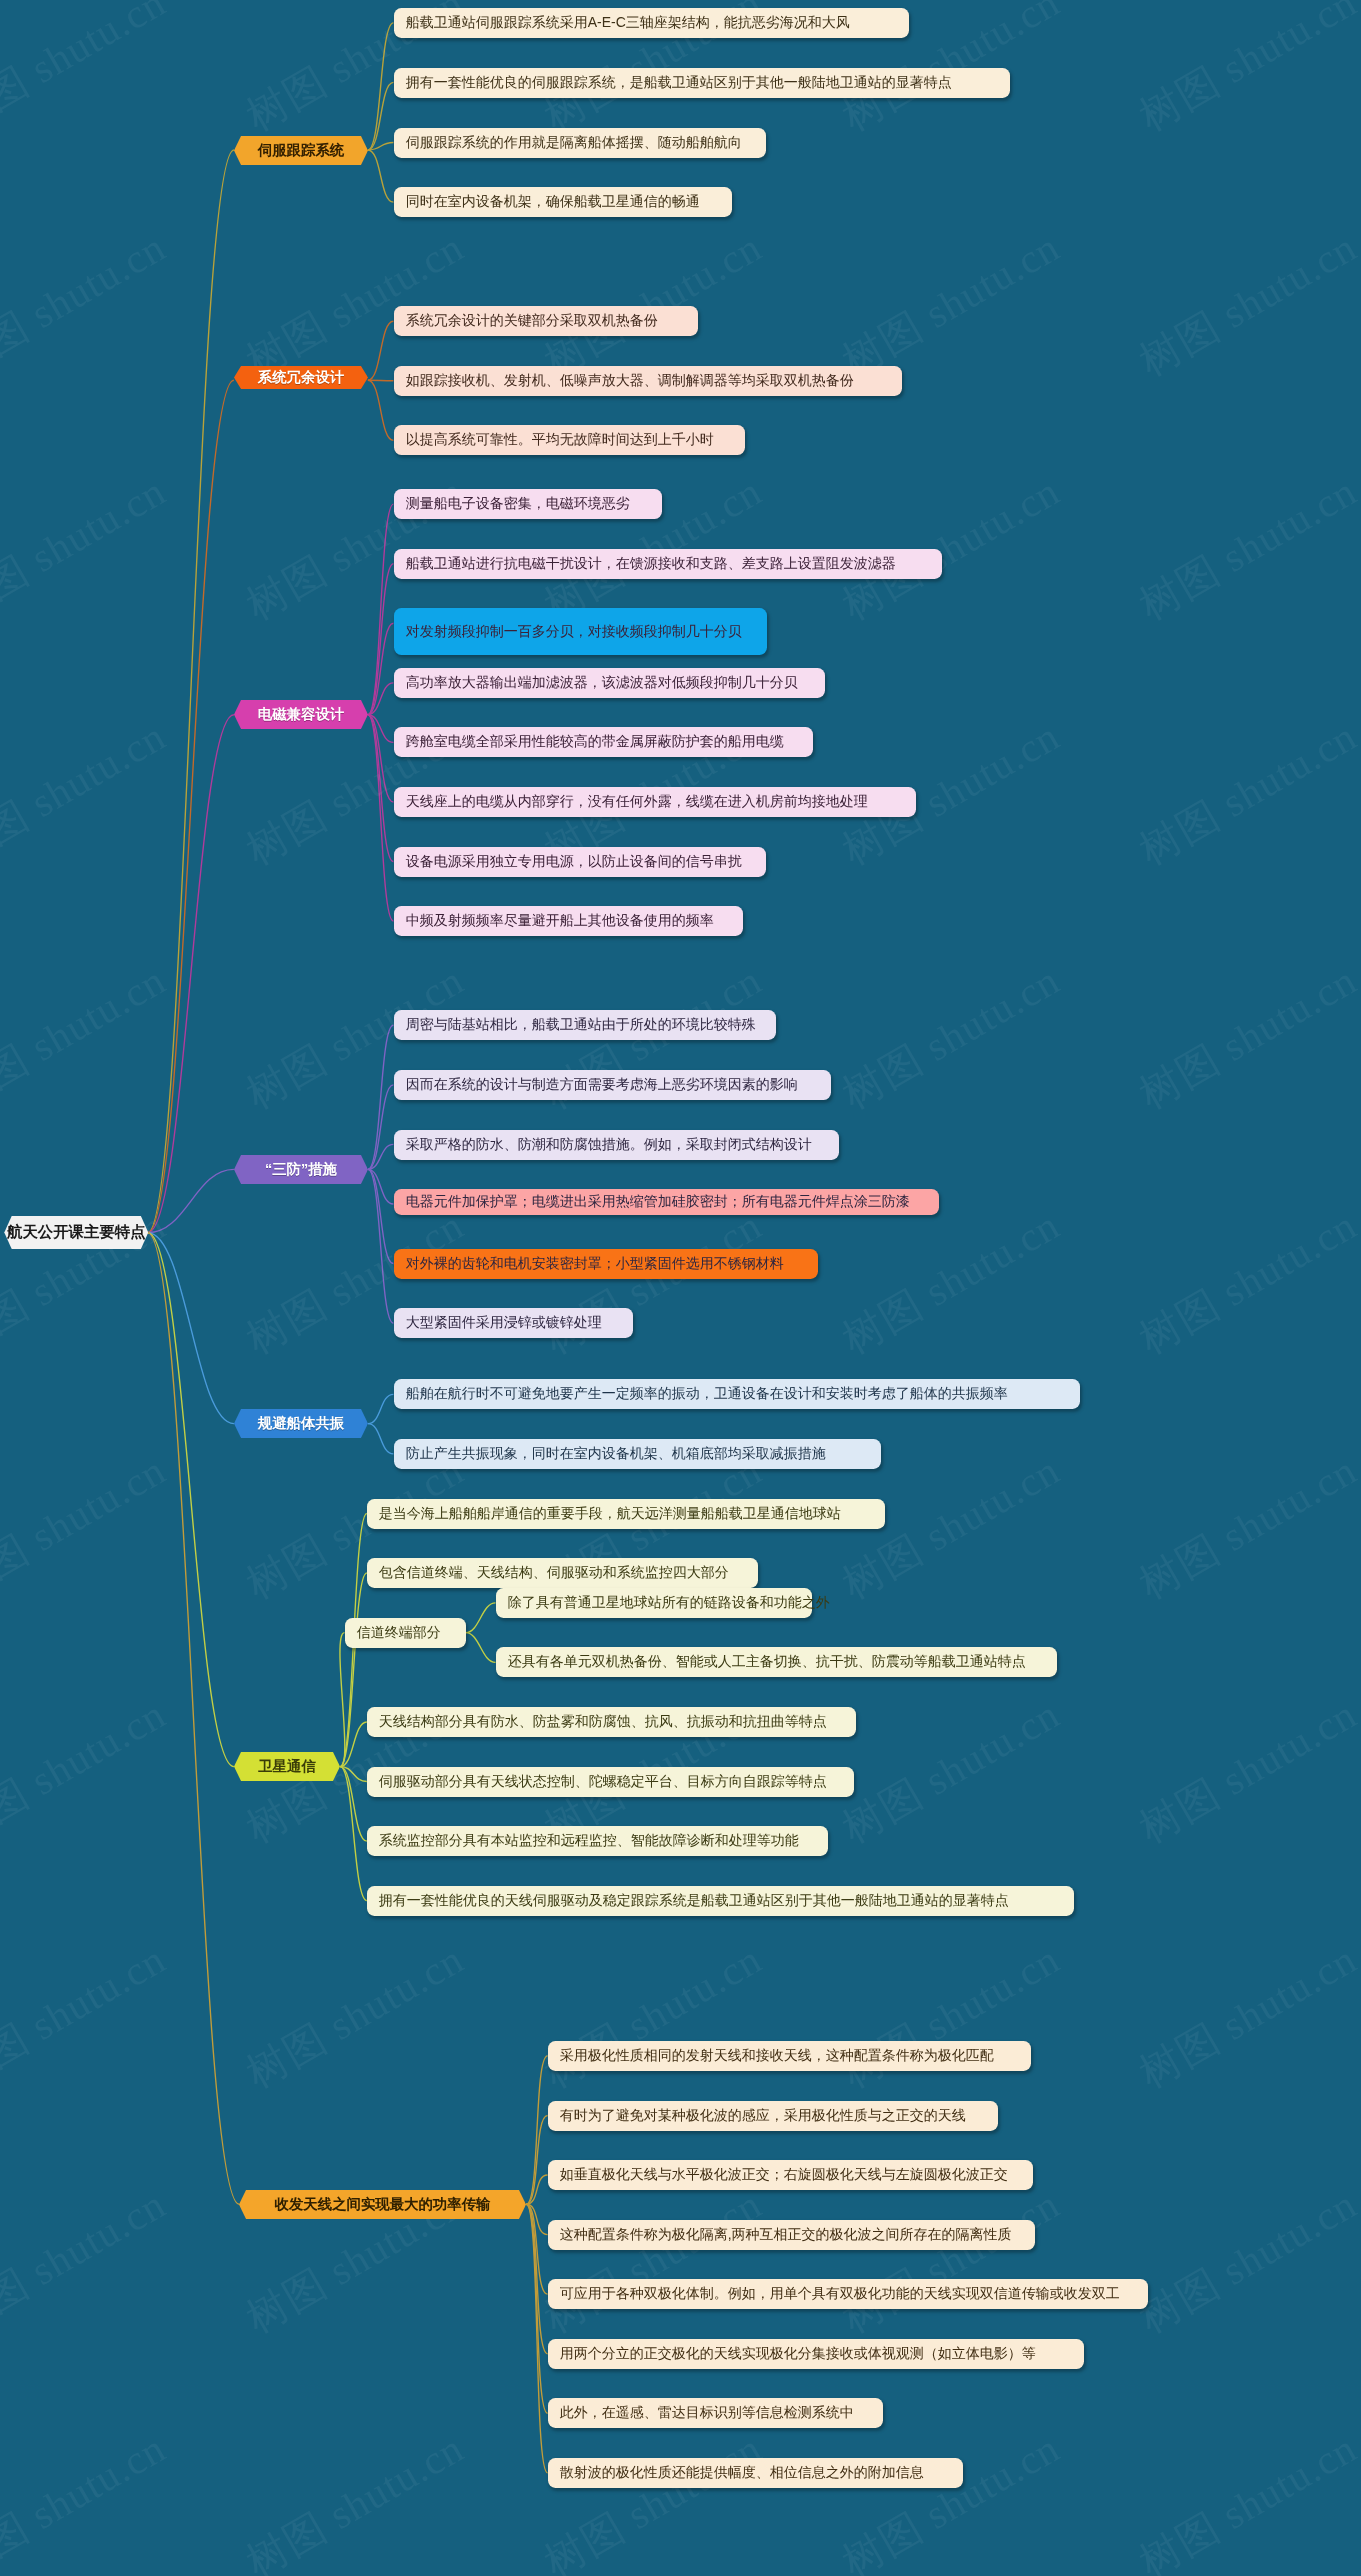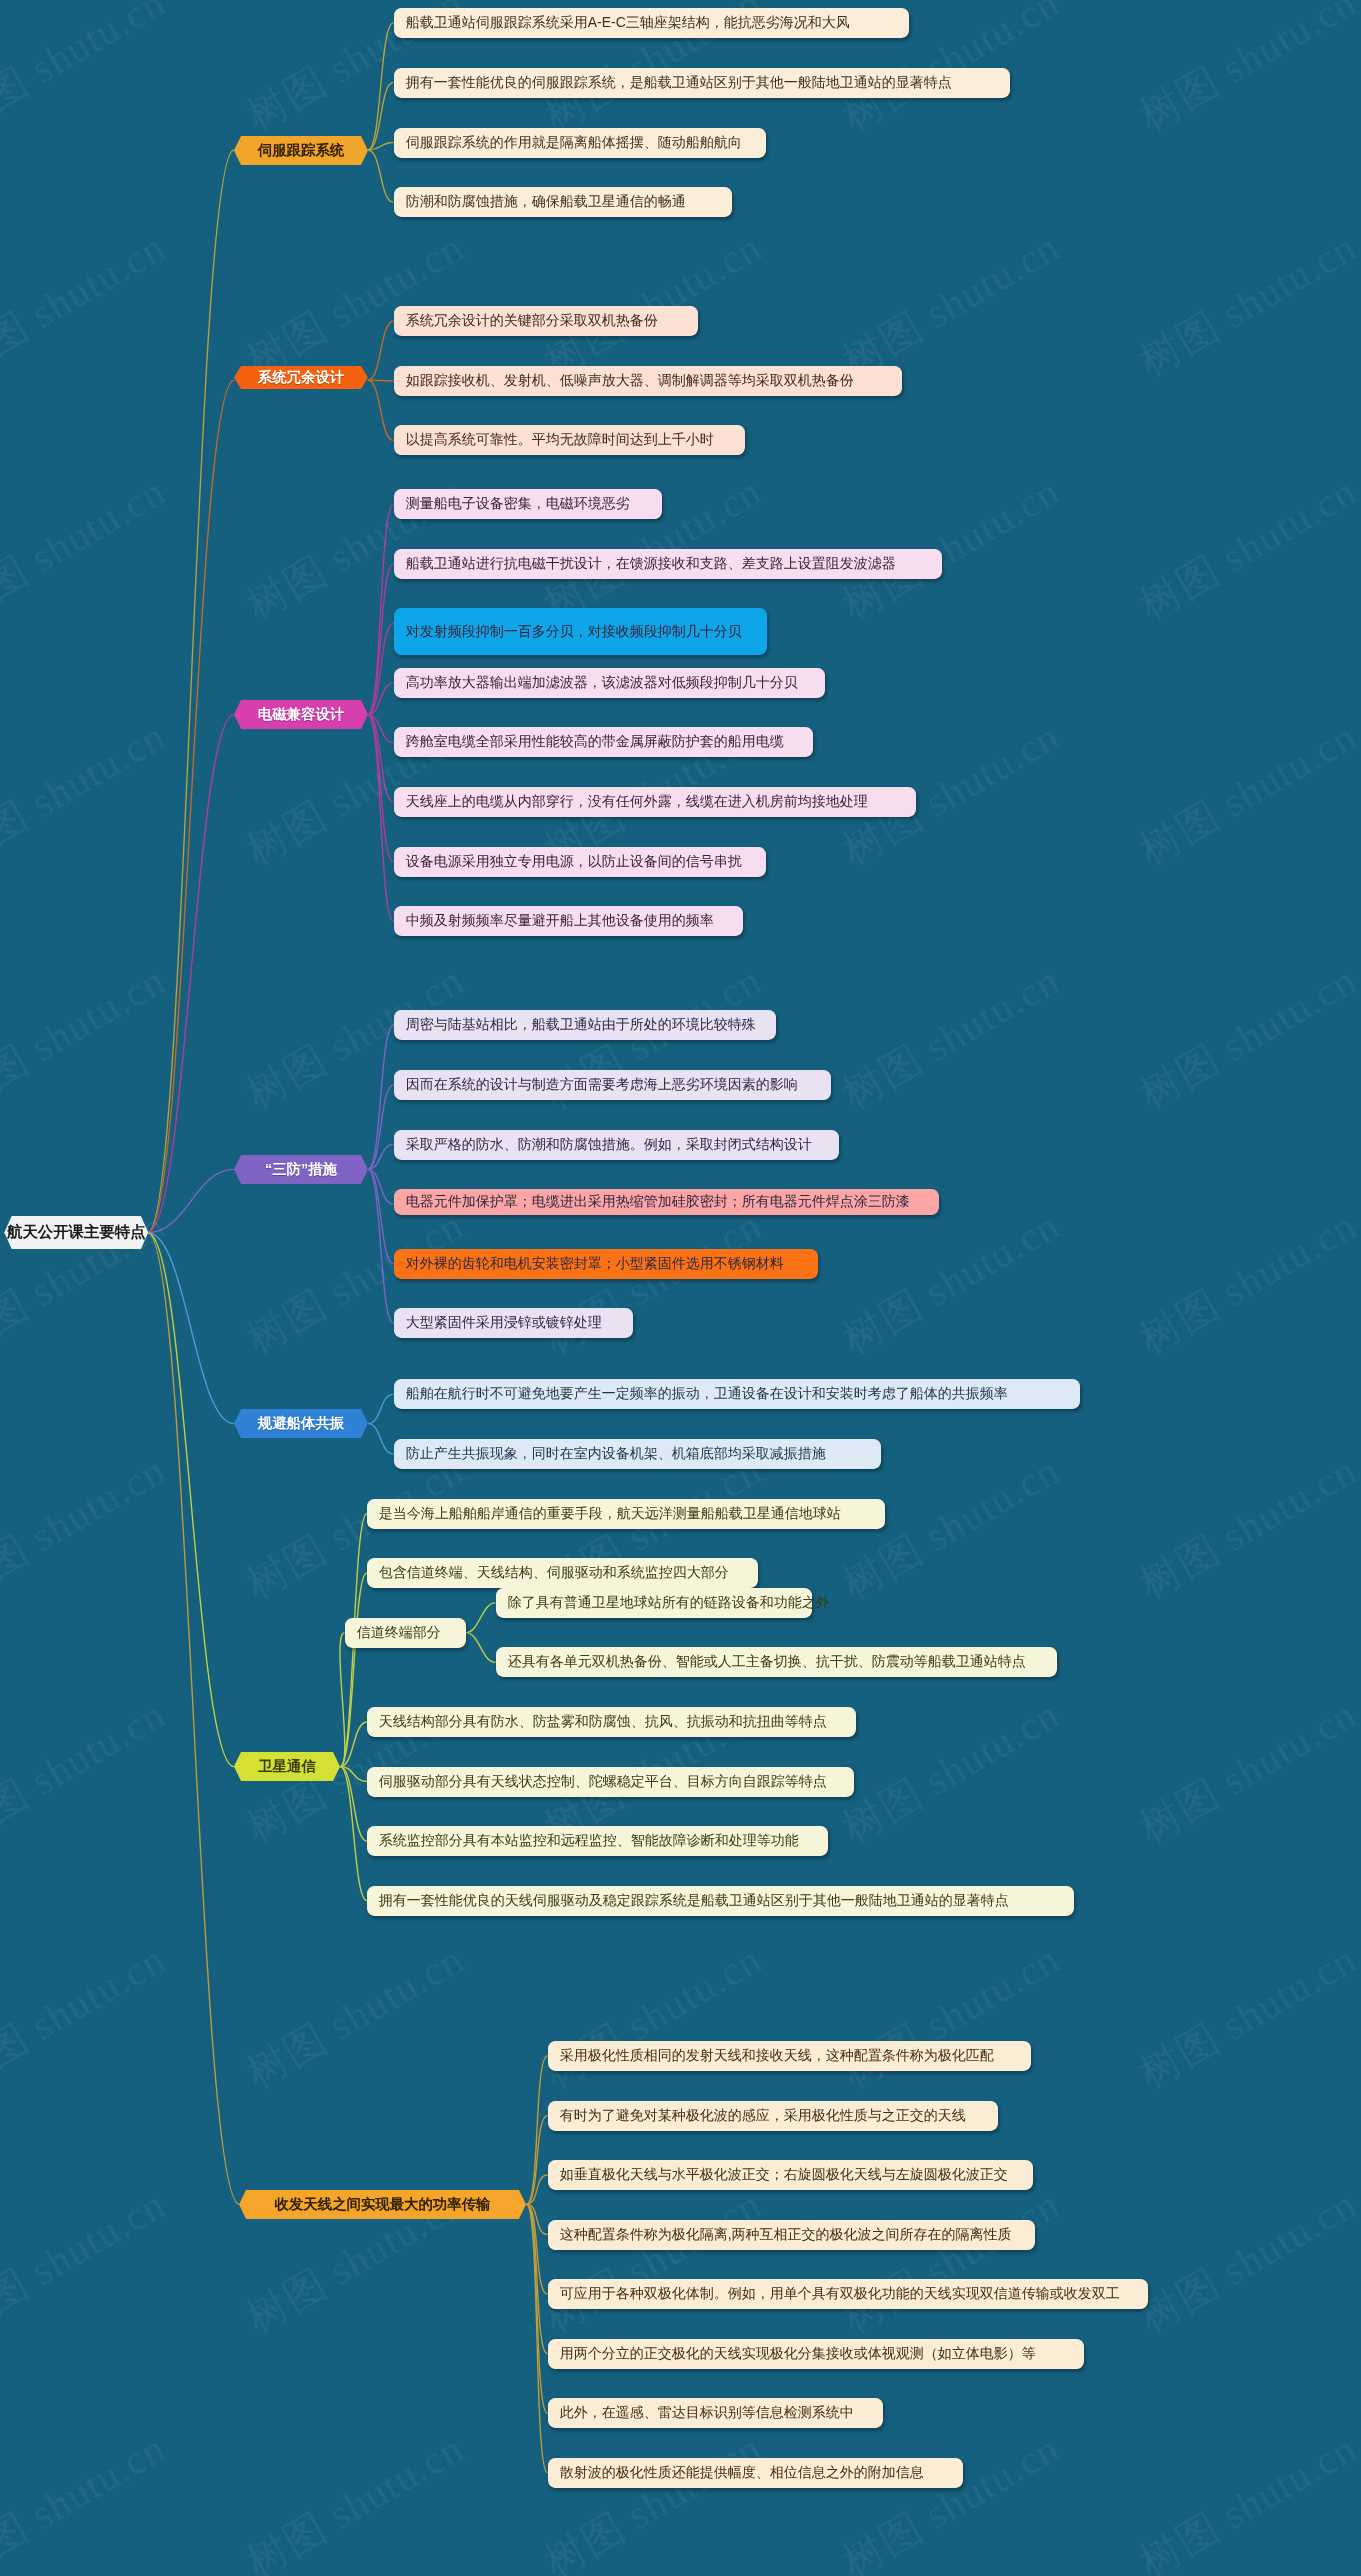--- a/index.html
+++ b/index.html
@@ -193,21 +193,21 @@
       <div class="node leaf" style="left: 394px; top: 8px; width: 515px; height: 30px; background: rgb(250, 238, 217); color: rgb(62, 49, 23);">
         <span>船载卫通站伺服跟踪系统采用A-E-C三轴座架结构，能抗恶劣海况和大风</span>
       </div>
       <div class="node leaf" style="left: 394px; top: 68px; width: 616px; height: 30px; background: rgb(250, 238, 217); color: rgb(62, 49, 23);">
         <span>拥有一套性能优良的伺服跟踪系统，是船载卫通站区别于其他一般陆地卫通站的显著特点</span>
       </div>
       <div class="node leaf" style="left: 394px; top: 128px; width: 372px; height: 30px; background: rgb(250, 238, 217); color: rgb(62, 49, 23);">
         <span>伺服跟踪系统的作用就是隔离船体摇摆、随动船舶航向</span>
       </div>
       <div class="node leaf" style="left: 394px; top: 187px; width: 338px; height: 30px; background: rgb(250, 238, 217); color: rgb(62, 49, 23);">
-        <span>防潮和防腐蚀措施，确保船载卫星通信的畅通</span>
+        <span>同时在室内设备机架，确保船载卫星通信的畅通</span>
       </div>
       <div class="node branch" style="left: 234px; top: 366px; width: 134px; height: 23px; background: rgb(244, 97, 15); color: rgb(255, 255, 255);">
         <span>系统冗余设计</span>
       </div>
       <div class="node leaf" style="left: 394px; top: 306px; width: 304px; height: 30px; background: rgb(251, 224, 212); color: rgb(64, 40, 28);">
         <span>系统冗余设计的关键部分采取双机热备份</span>
       </div>
       <div class="node leaf" style="left: 394px; top: 366px; width: 508px; height: 30px; background: rgb(251, 224, 212); color: rgb(64, 40, 28);">
         <span>如跟踪接收机、发射机、低噪声放大器、调制解调器等均采取双机热备份</span>
       </div>

